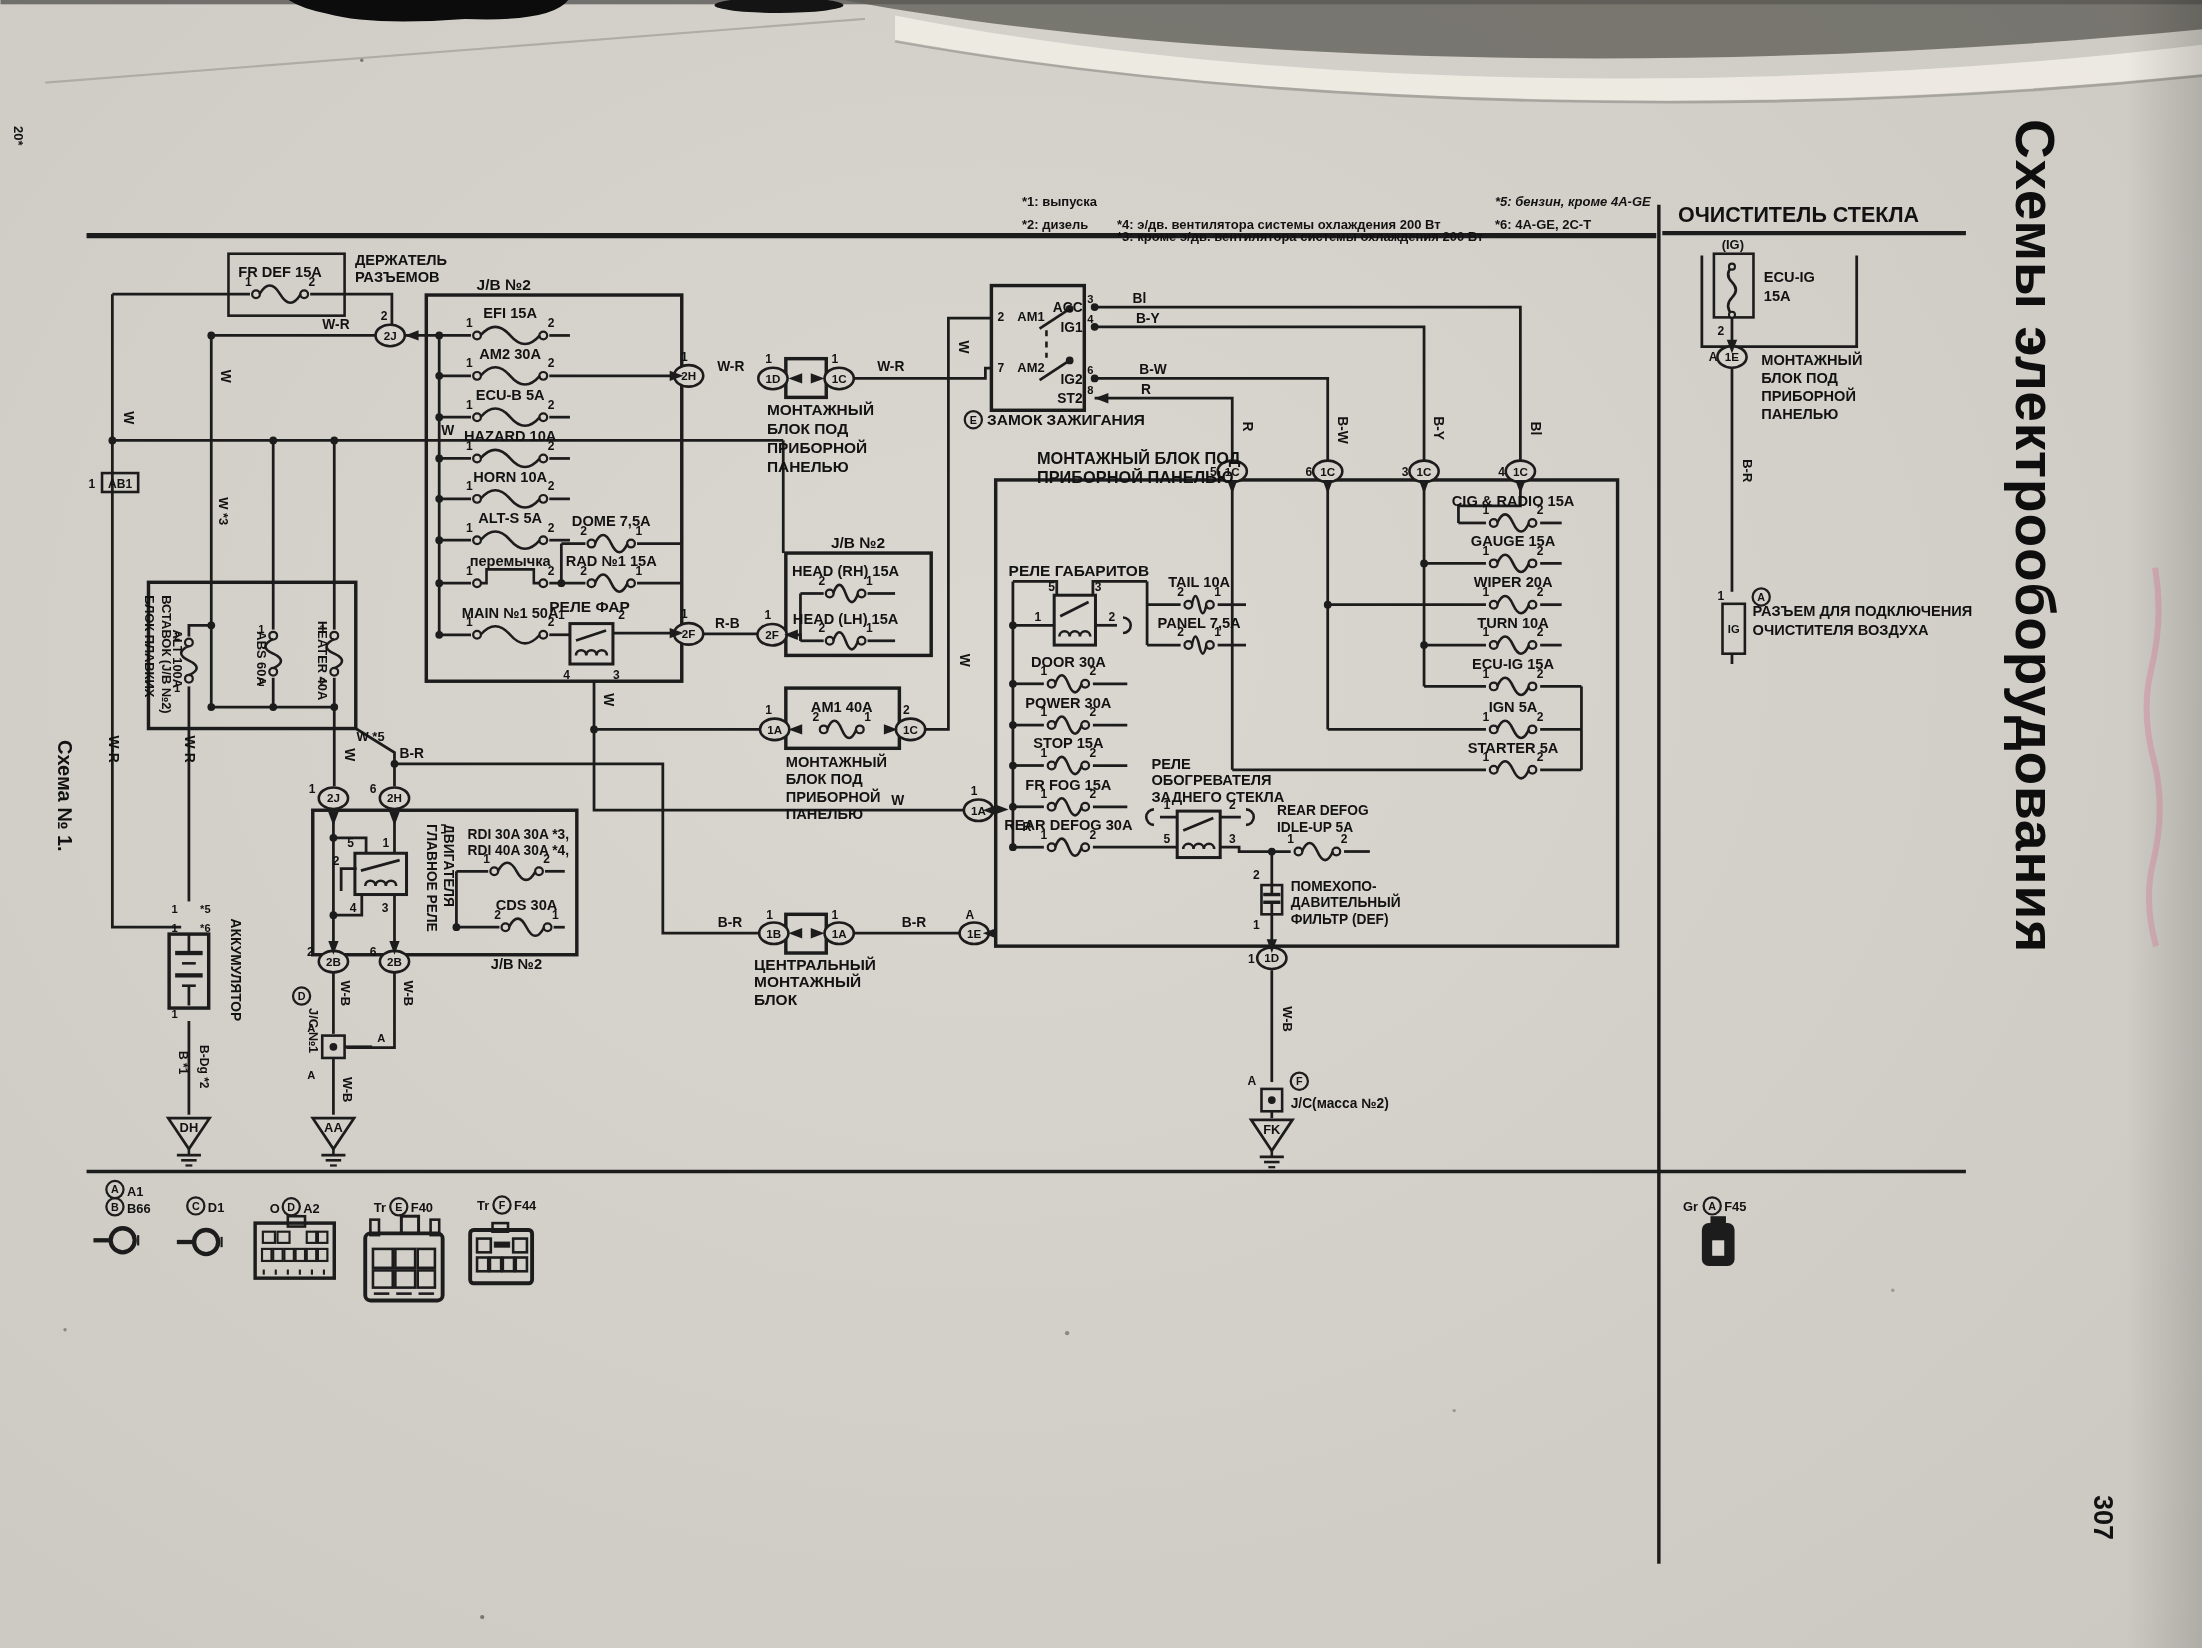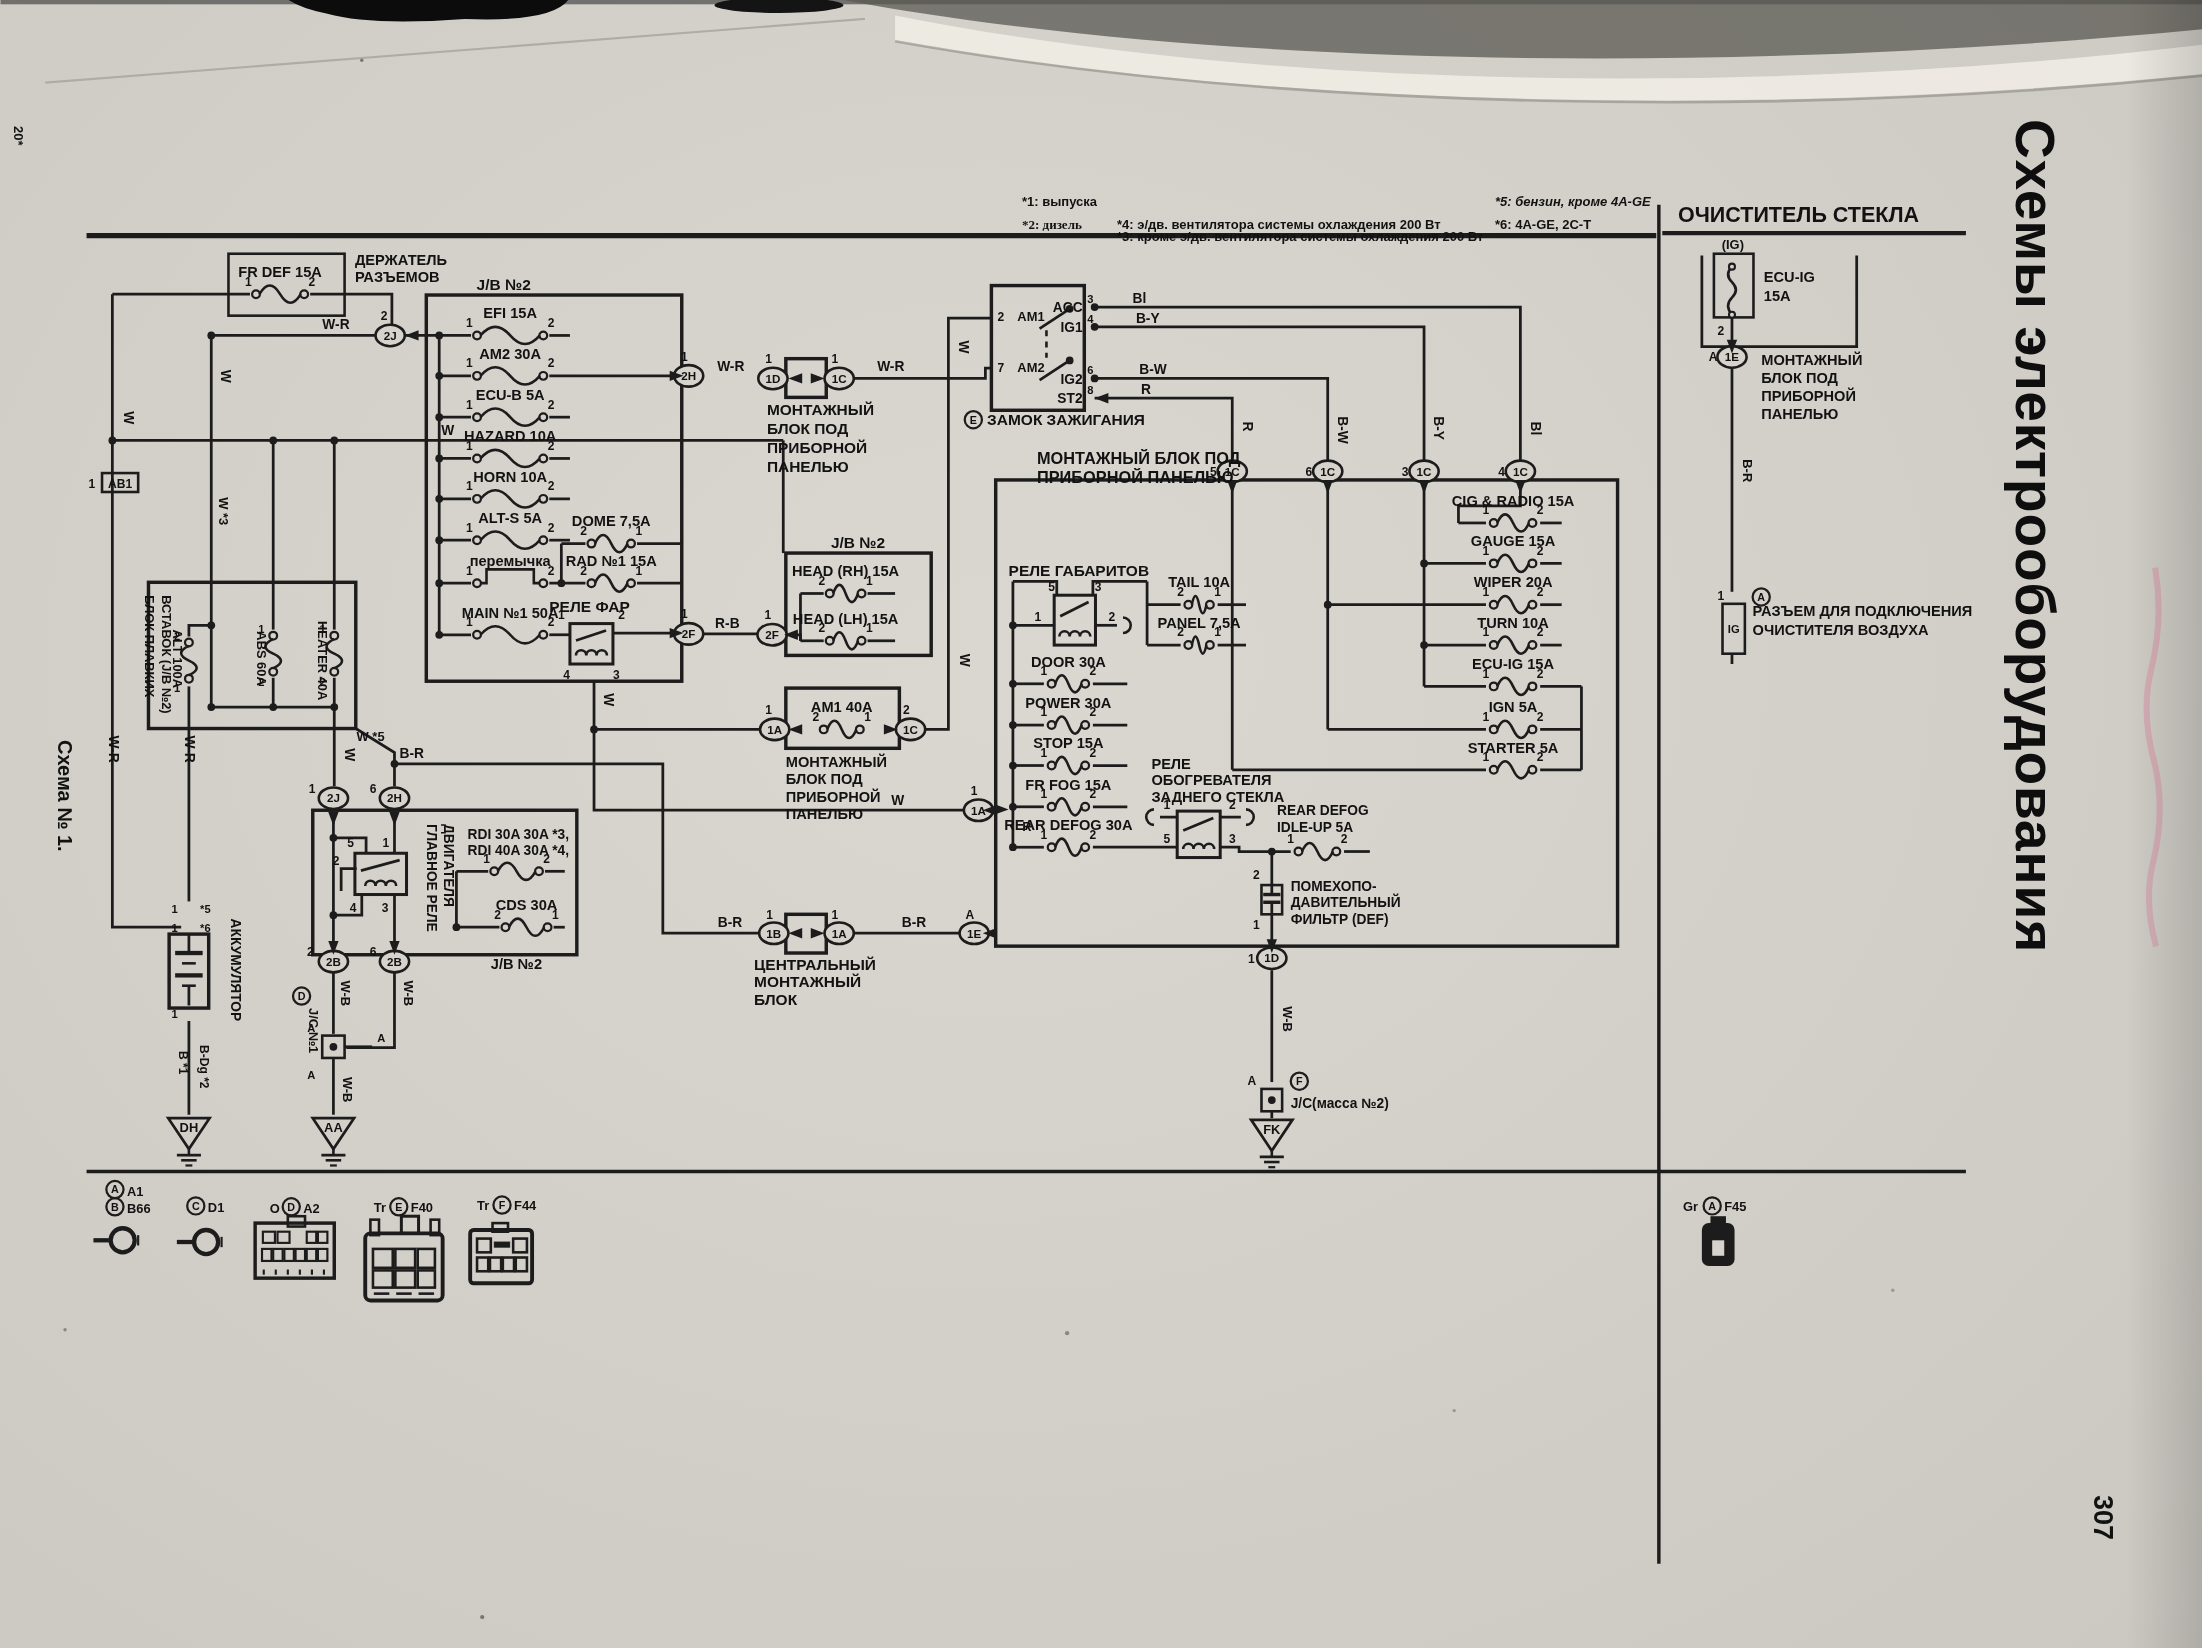--- a/index.html
+++ b/index.html
@@ -9,21 +9,21 @@
     background:linear-gradient(to right, rgba(0,0,0,0), rgba(0,0,0,0.14));pointer-events:none;}
   .page::before{content:"";position:absolute;left:0;top:0;width:100%;height:100%;
     background:radial-gradient(ellipse at 45% 40%, rgba(255,255,255,0.10), rgba(0,0,0,0.05));pointer-events:none;}
   svg{position:absolute;left:0;top:0;}
   .htxt{position:absolute;color:#121212;font-weight:bold;white-space:nowrap;}
   .vtext{position:absolute;color:#121212;font-weight:bold;white-space:nowrap;
     transform-origin:0 0;transform:rotate(90deg);}
   #title{left:211px;top:198px;font-size:25px;letter-spacing:0.2px;}
   #rheader{left:1678px;top:203px;font-size:21.5px;}
   #note0{left:1022px;top:194px;font-size:13px;}
-  #note1{left:1022px;top:217px;font-size:13px;font-family:Liberation Serif, serif;}
+  #note1{left:1022px;top:217px;font-size:13px;}
   #note2{left:1117px;top:194px;font-size:13px;margin-top:35px;}
   #note3{left:1117px;top:217px;font-size:13px;text-align:right;}
   #note4{left:1495px;top:194px;font-size:13px;font-style:italic;}
   #note5{left:1495px;top:217px;font-size:13px;}
   #sidetitle{left:2067px;top:119px;font-size:55px;letter-spacing:0.9px;color:#0e0e0e;}
   #pagenum{left:2118px;top:1495px;font-size:27px;}
   #corner{left:26px;top:126px;font-size:13px;}
   #schema1{left:76px;top:740px;font-size:20px;}
 </style>
 </head>

